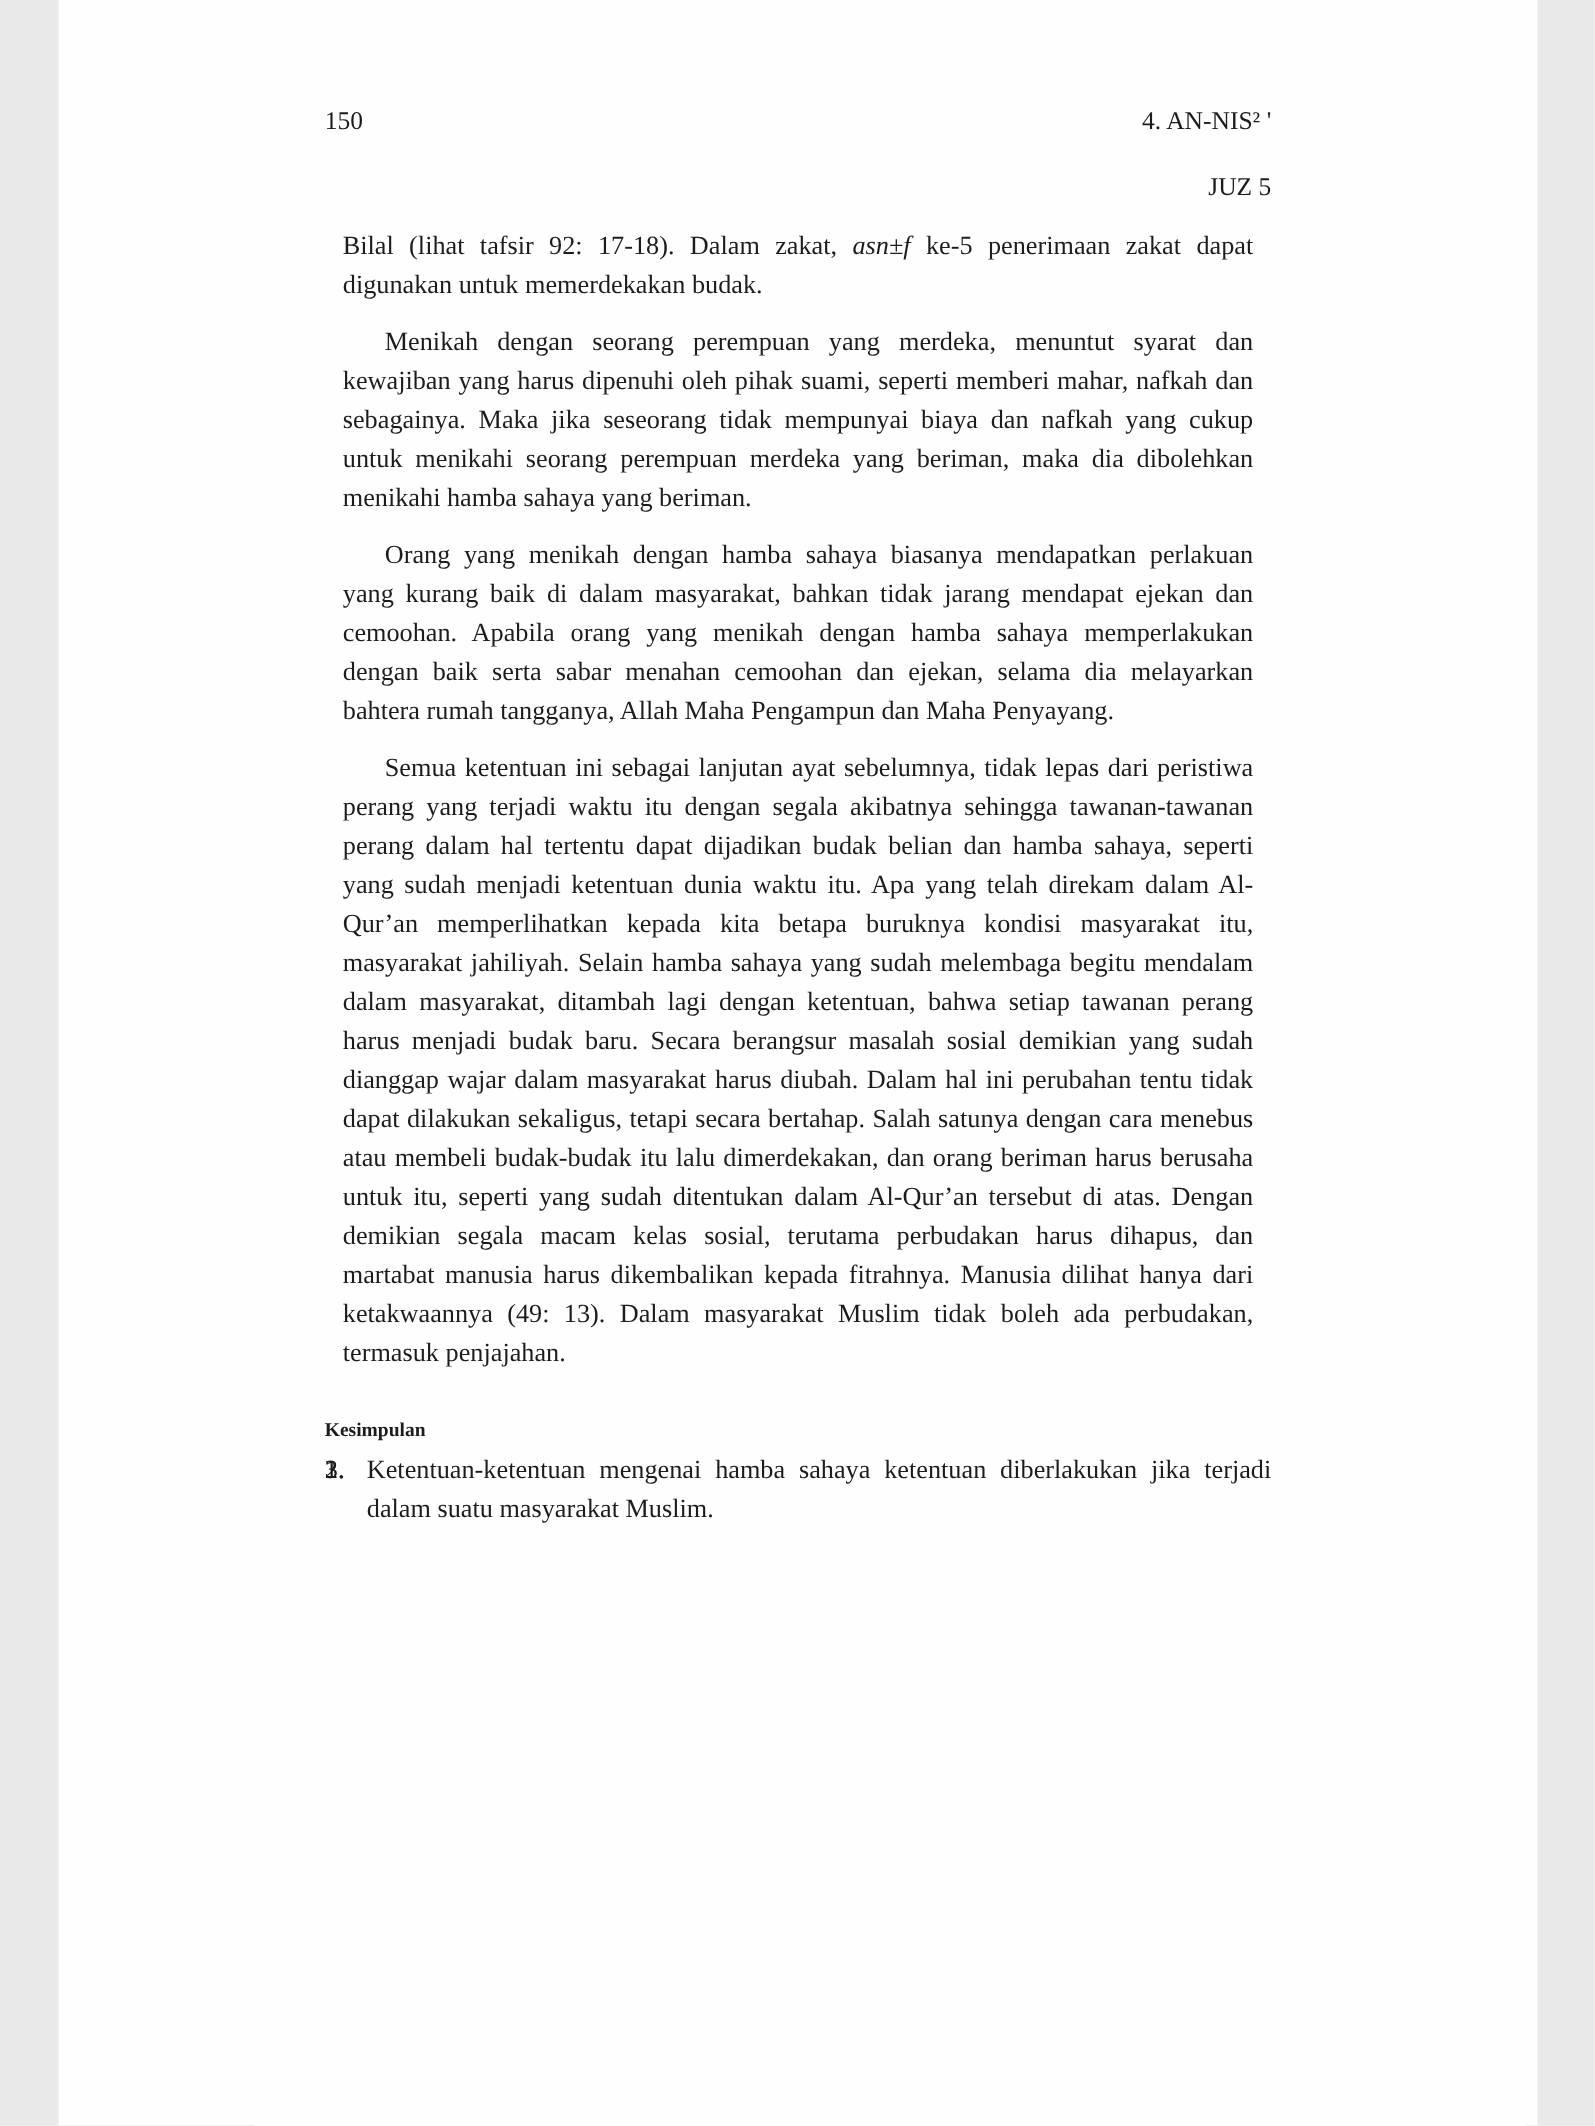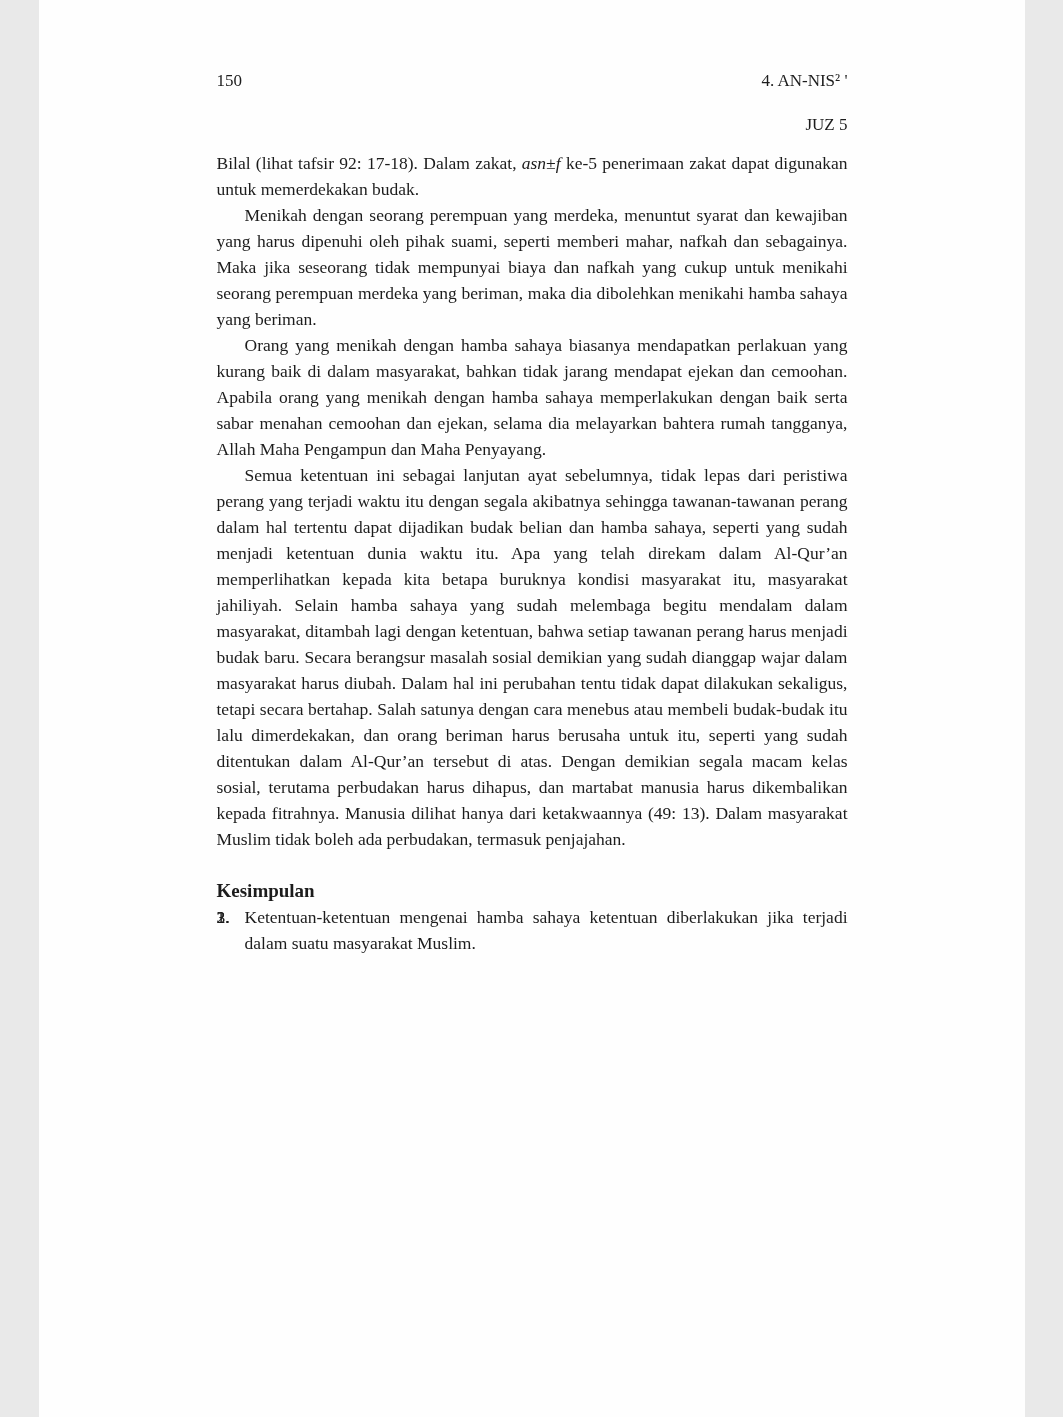--- a/index.html
+++ b/index.html
@@ -38,32 +38,32 @@
   }
   .header .center {
     display: block;
     text-align: right;
   }
   .body-text {
     font-size: 17.5px;
     line-height: 26px;
   }
   .para {
-    margin: 0;
+    margin: 12px;
     text-align: justify;
   }
   .para.indent {
     text-indent: 28px;
     font-family: Liberation Serif, serif;
   }
   .para i {
     font-style: italic;
   }
   .conclusion-heading {
-    font-size: 19px;
+    font-size: 13px;
     line-height: 26px;
     font-weight: bold;
     margin: 26px 0 0 0;
   }
   .conclusion-list {
     margin: 0;
     padding: 0;
   }
   .list-item {
     position: relative;

